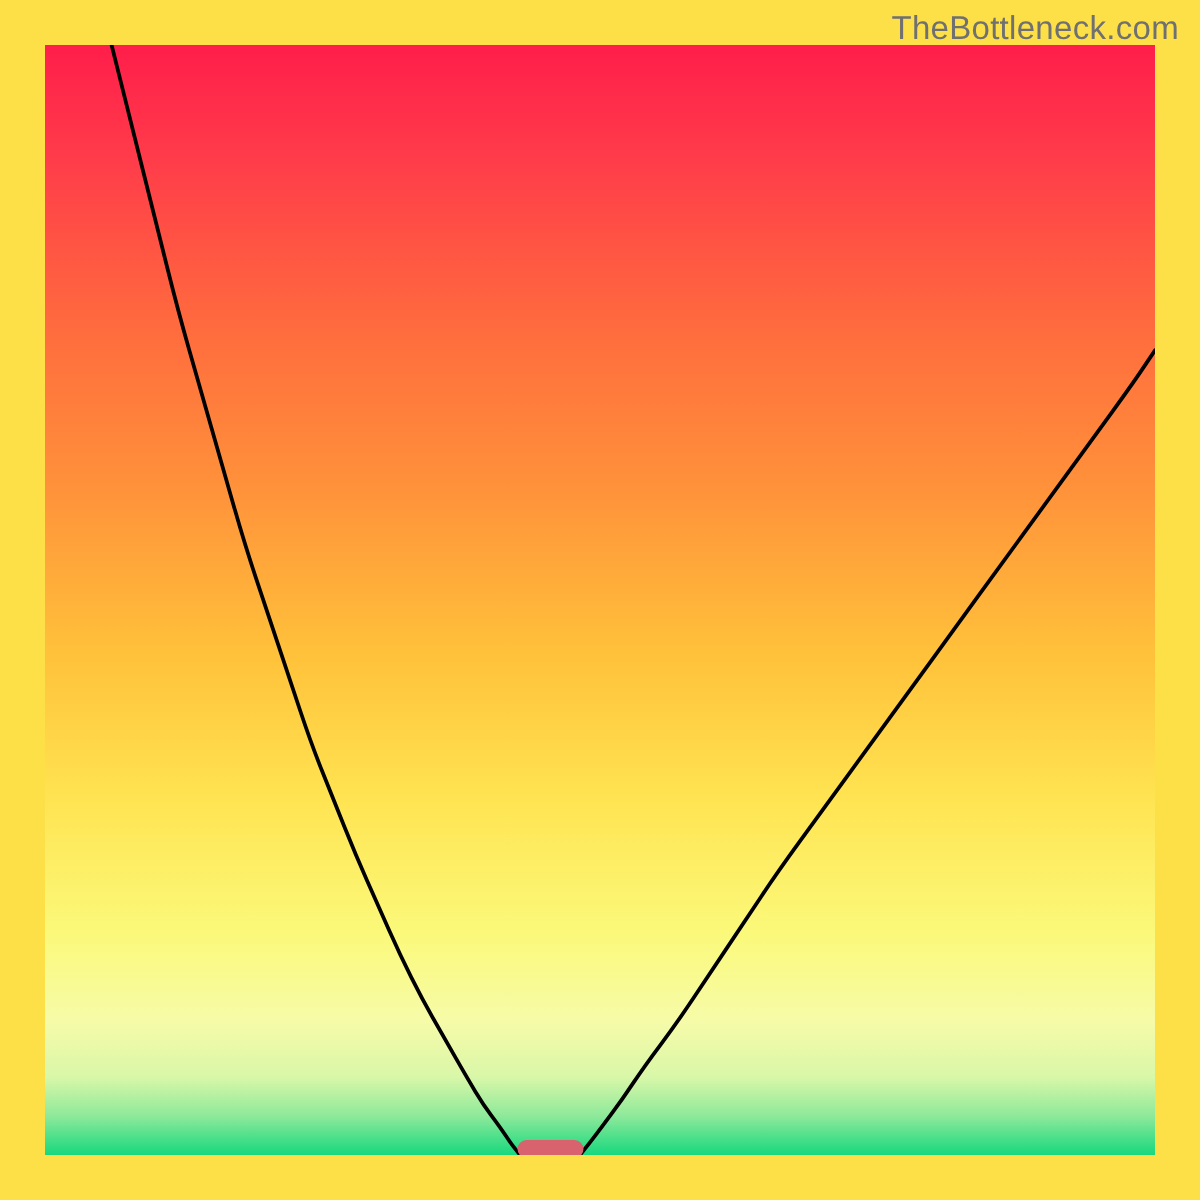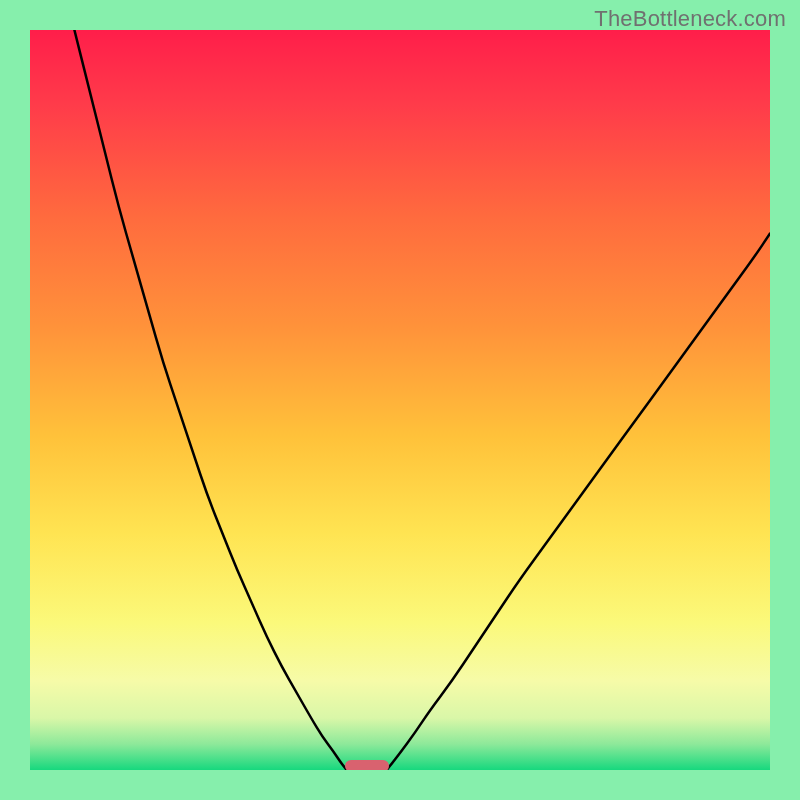--- a/index.html
+++ b/index.html
@@ -10,21 +10,21 @@
     background: #000;
     overflow: hidden;
     font-family: Arial, Helvetica, sans-serif;
   }
   .frame {
     position: absolute;
     left: 0;
     top: 0;
     width: 800px;
     height: 800px;
-    background: #86efac;
+    background: #fde047;
   }
   .plot-area {
     position: absolute;
     left: 30px;
     top: 30px;
     width: 740px;
     height: 740px;
     overflow: hidden;
   }
   .gradient {

